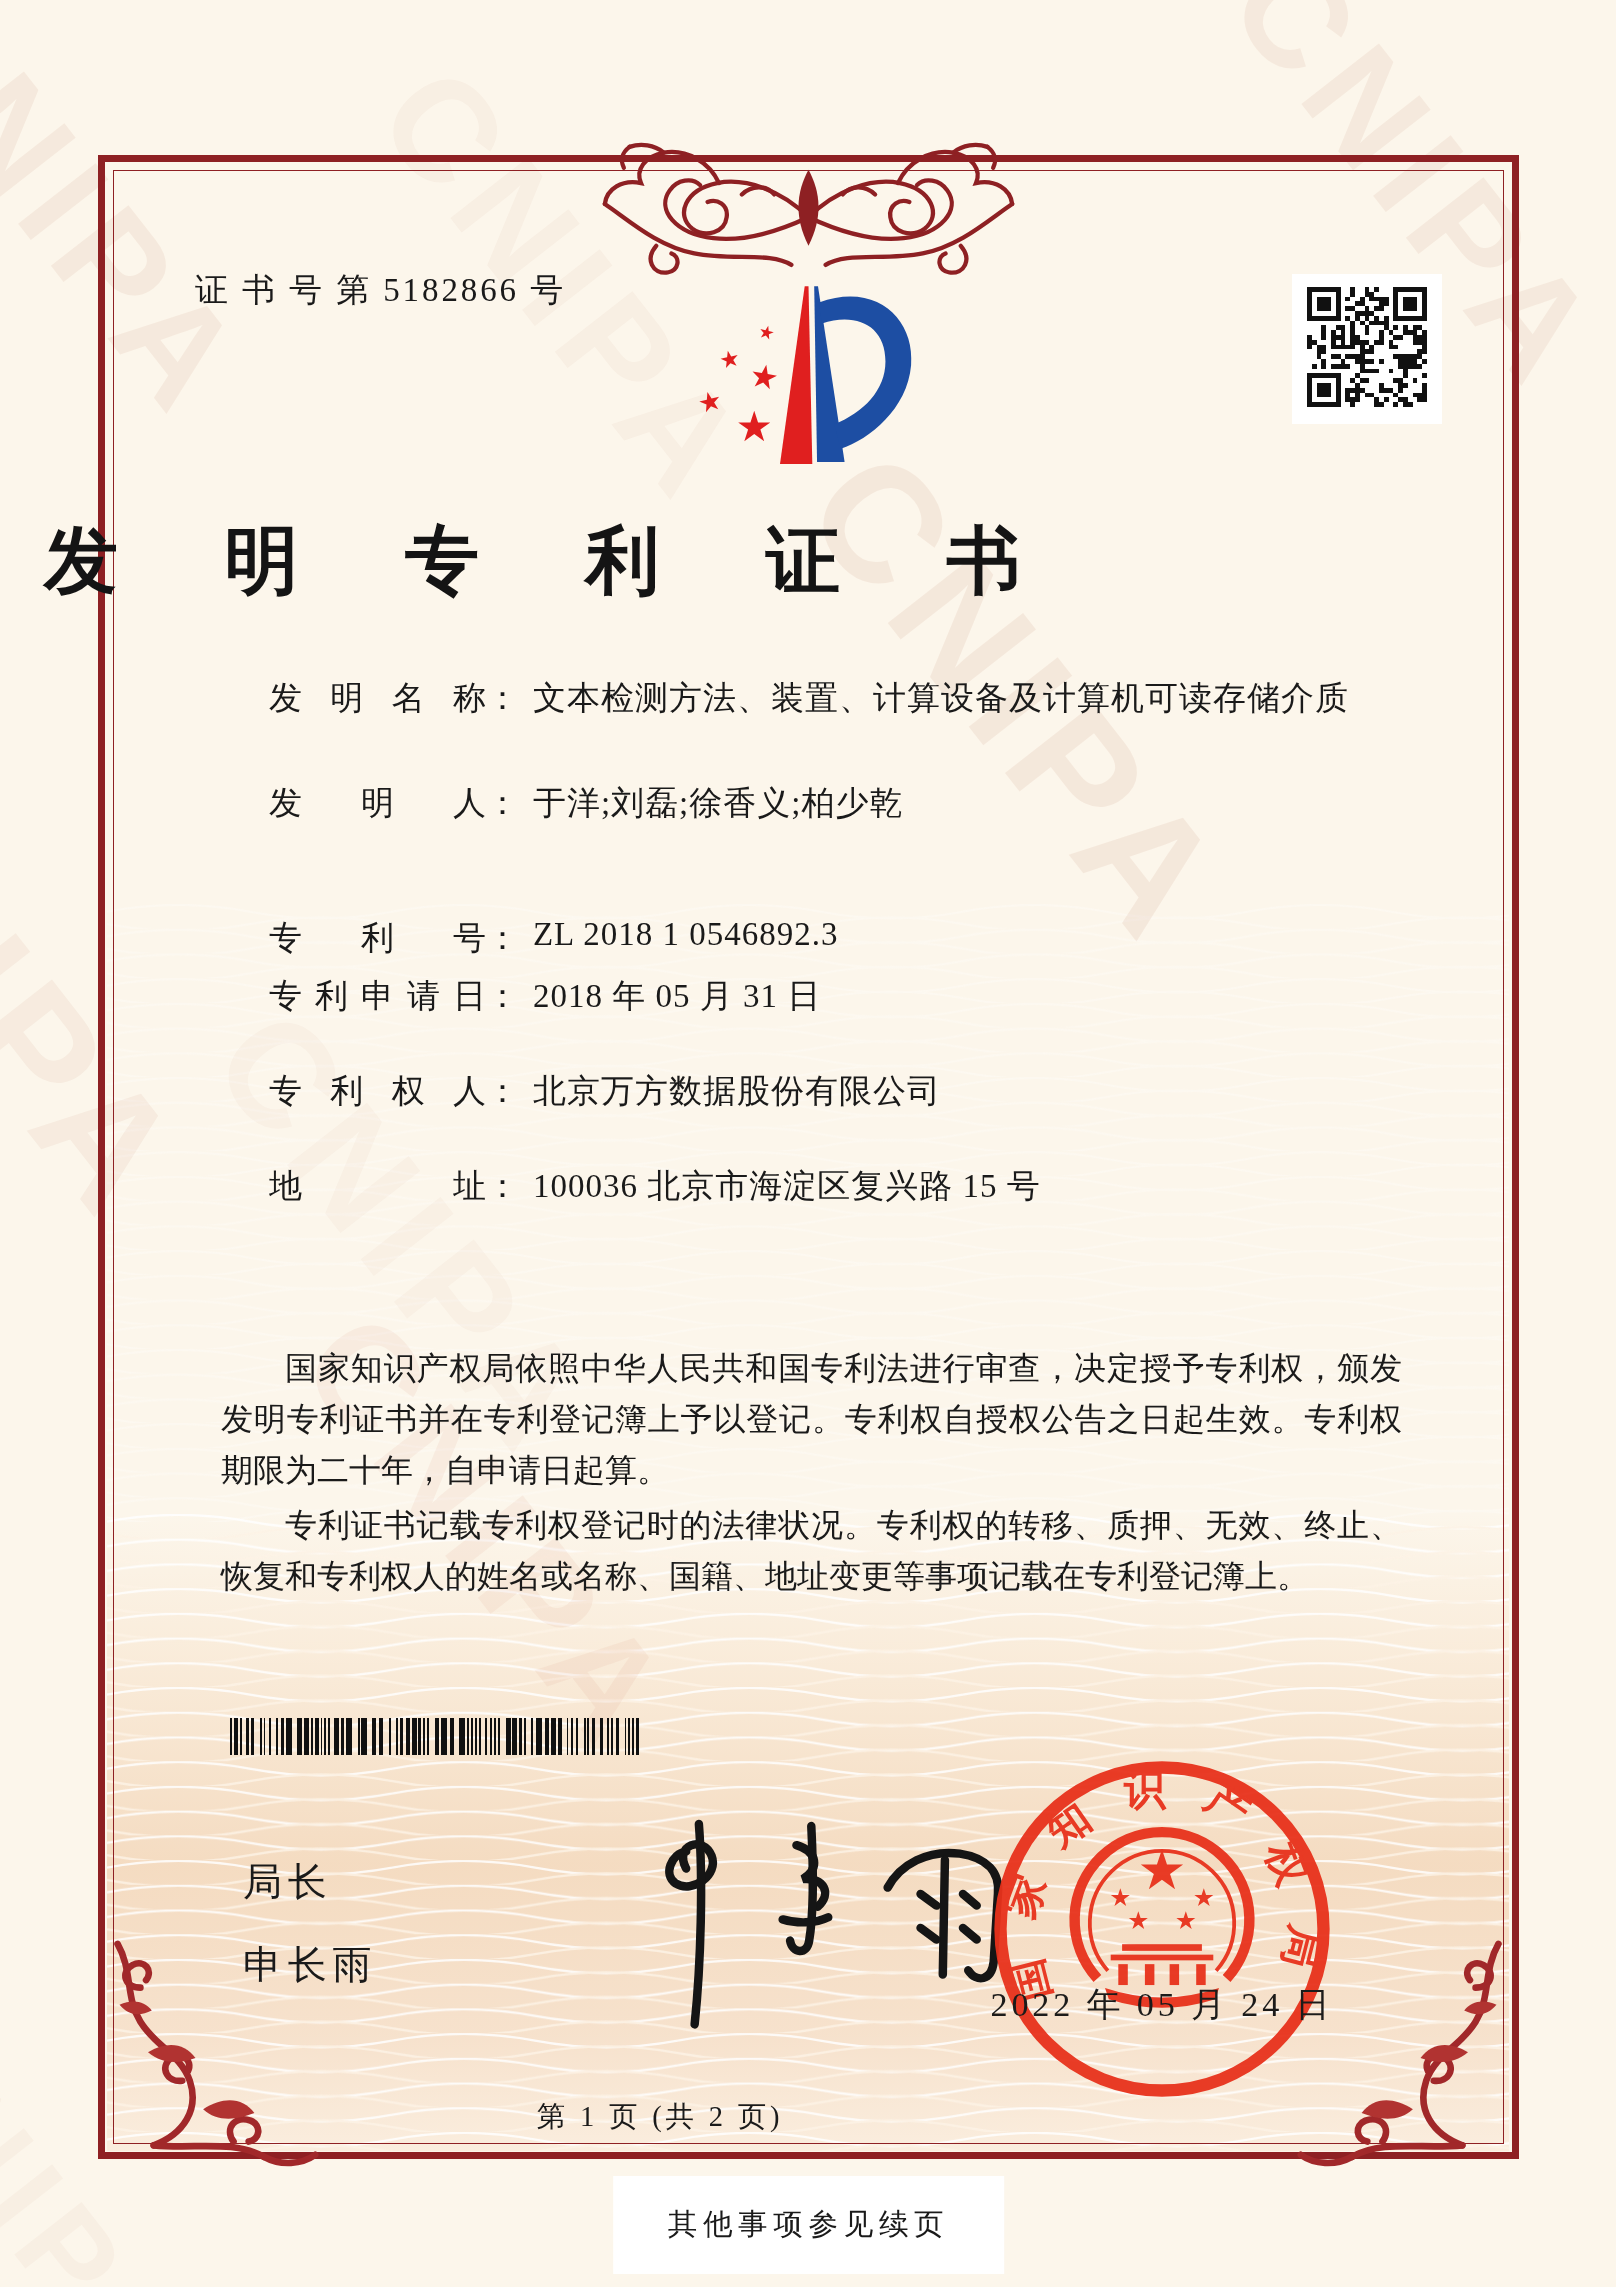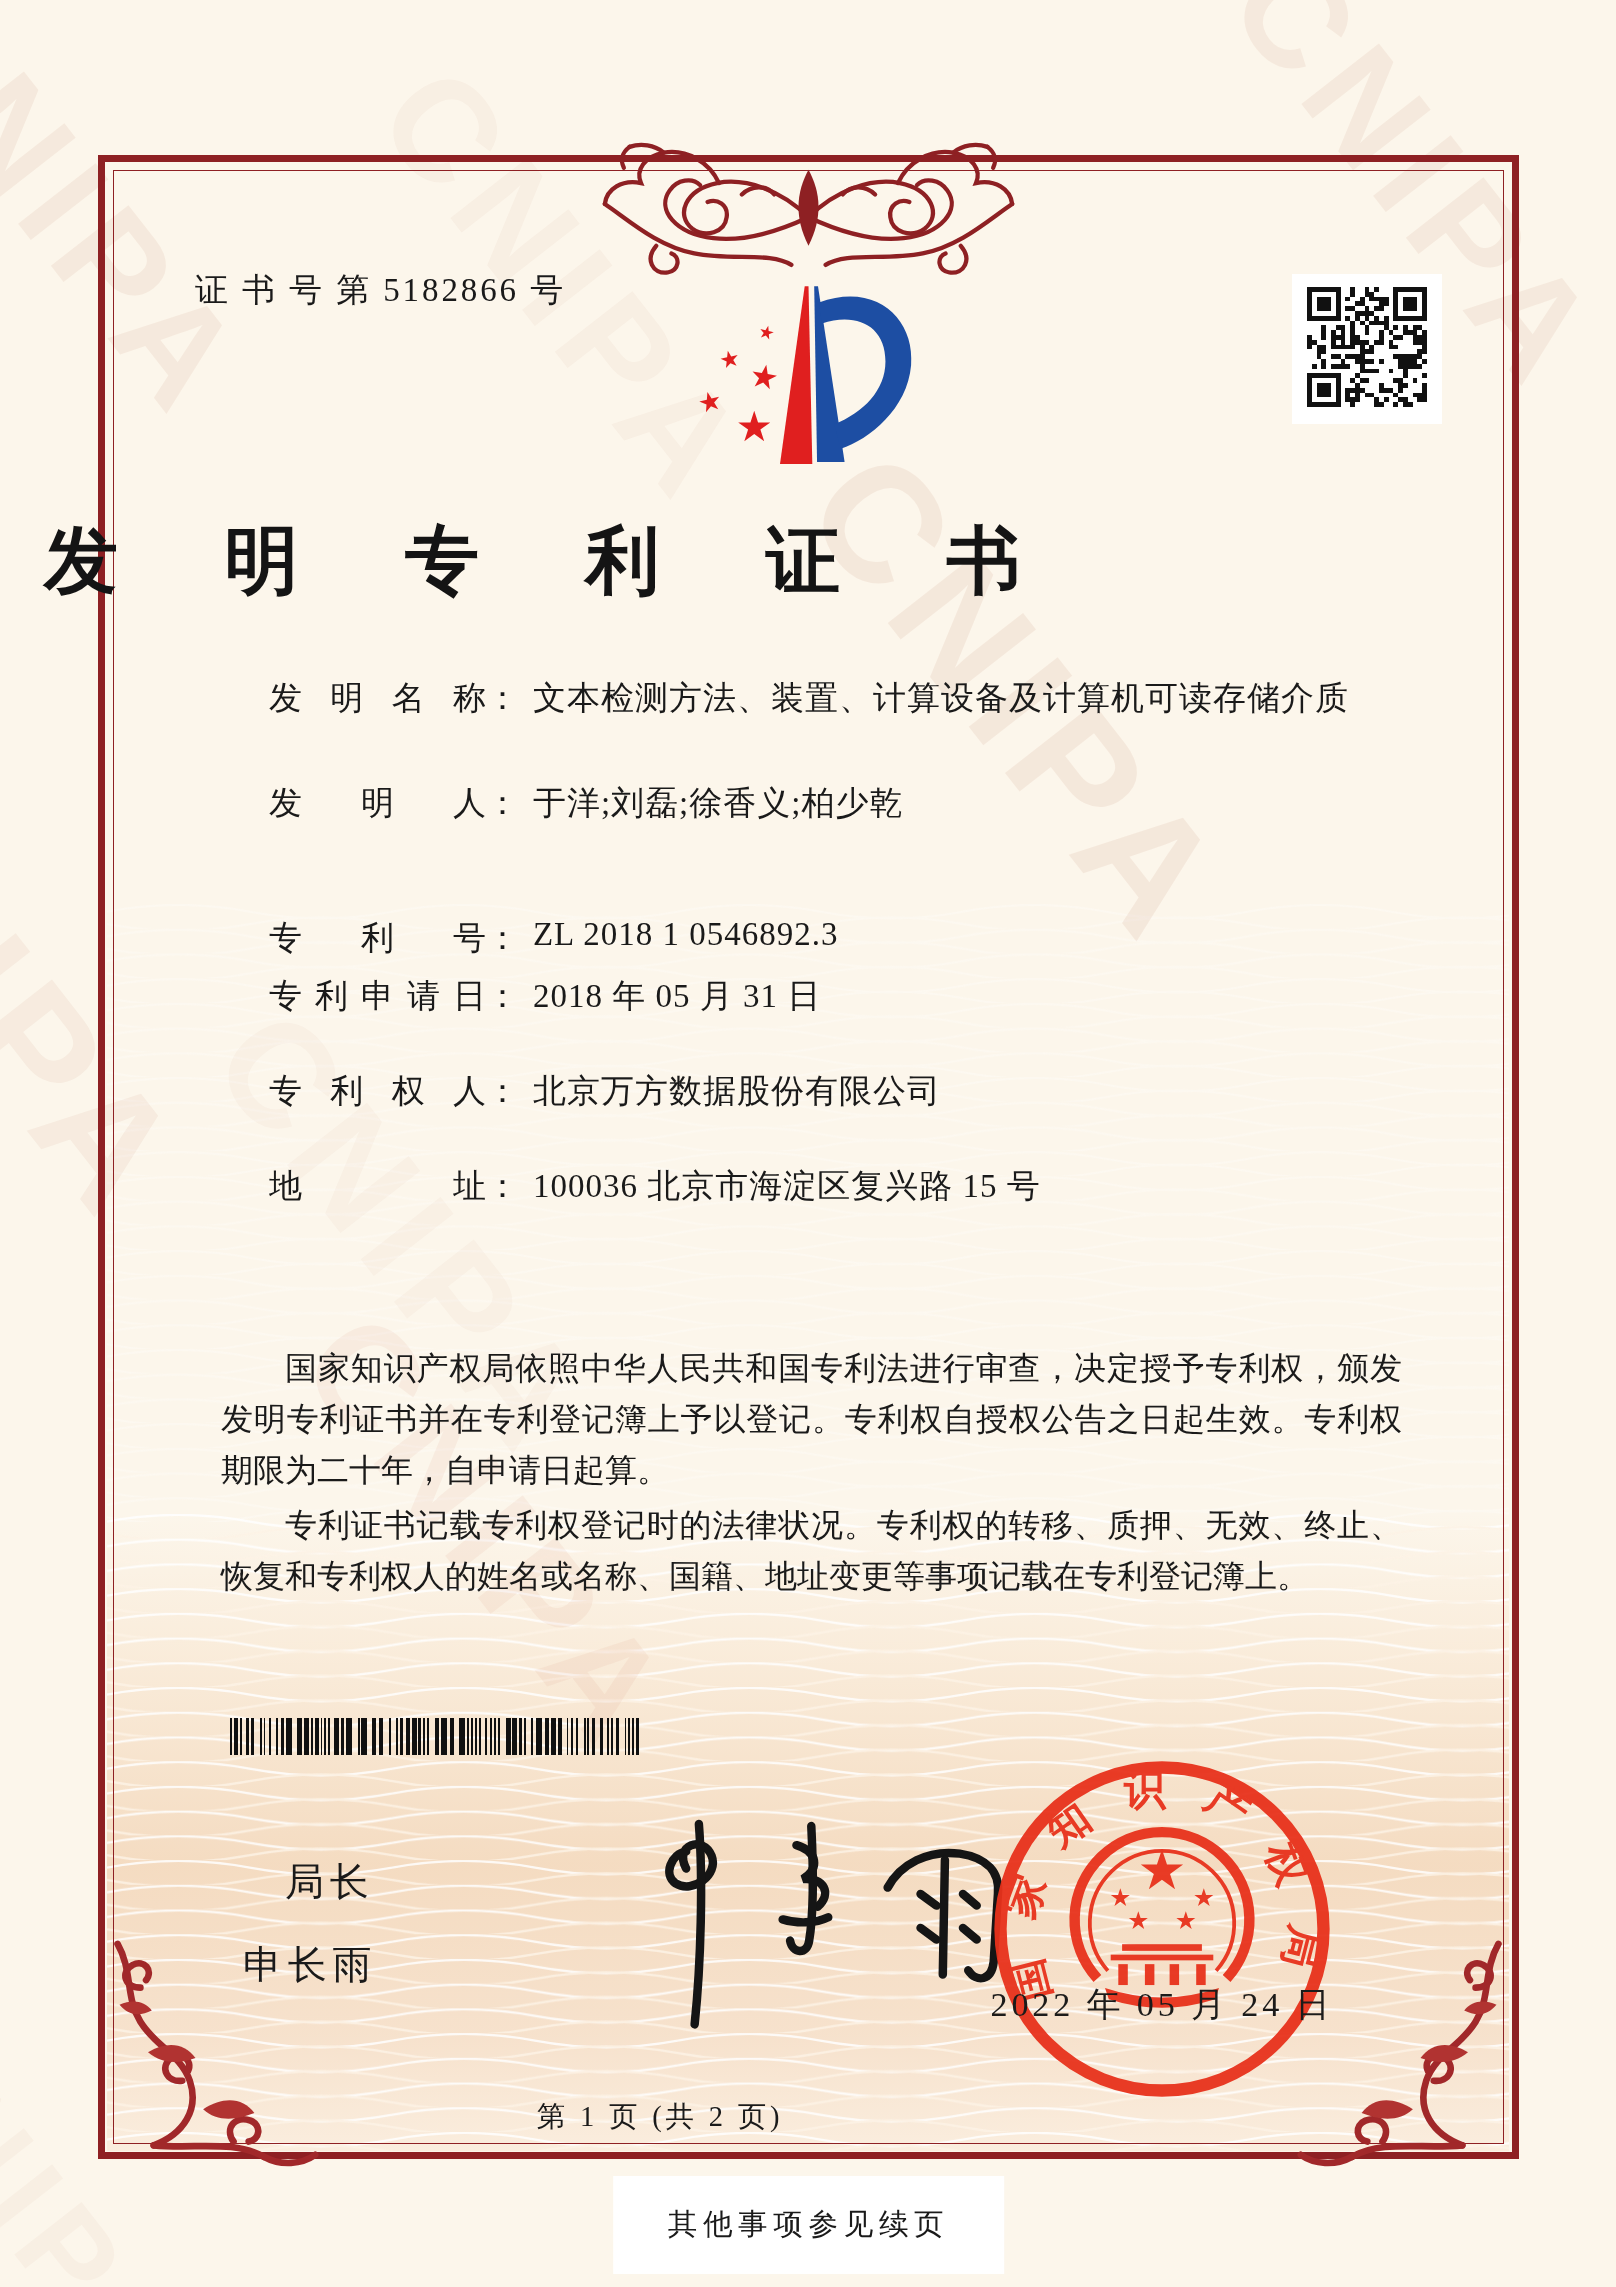--- a/index.html
+++ b/index.html
@@ -31,21 +31,21 @@
          letter-spacing:44px;text-indent:44px;color:#141414;}
   .frow{position:absolute;left:243px;right:190px;font-size:33px;white-space:nowrap;}
   .flabel{display:inline-block;width:217px;text-align:justify;text-align-last:justify;vertical-align:top;margin-left:26px;}
   .fcolon{display:inline-block;vertical-align:top;}
   .fvalue{display:inline-block;margin-left:5.7px;vertical-align:top;letter-spacing:1px;}
   .grant2{position:absolute;left:590px;top:0;white-space:nowrap;}
   .paras{position:absolute;left:217px;width:1189px;top:1339px;font-size:32px;line-height:51px;
          text-align:justify;}
   .paras p{margin:4px;text-indent:2em;}
   .barcode{position:absolute;left:230px;top:1718px;width:411px;height:38px;}
-  .signer-title{position:absolute;left:243px;top:1855px;font-size:39px;letter-spacing:5.7px;margin-left:42px;}
+  .signer-title{position:absolute;left:243px;top:1855px;font-size:39px;letter-spacing:5.7px;}
   .signer-name{position:absolute;left:243px;top:1938px;font-size:39px;letter-spacing:5.7px;}
   .signature{position:absolute;left:609px;top:1807px;}
   .seal{position:absolute;left:972px;top:1739px;width:380px;height:380px;opacity:.95;z-index:7;}
   .page-info{position:absolute;left:98px;width:1124px;top:2098px;text-align:center;font-size:28.5px;
              letter-spacing:3.8px;}
   .footer-note{position:absolute;left:50%;transform:translateX(-50%);top:2176px;background:#ffffff;
                padding:29px 55px;font-size:29.5px;letter-spacing:5.7px;white-space:nowrap;z-index:8;}
 </style>
 </head>
 <body>

